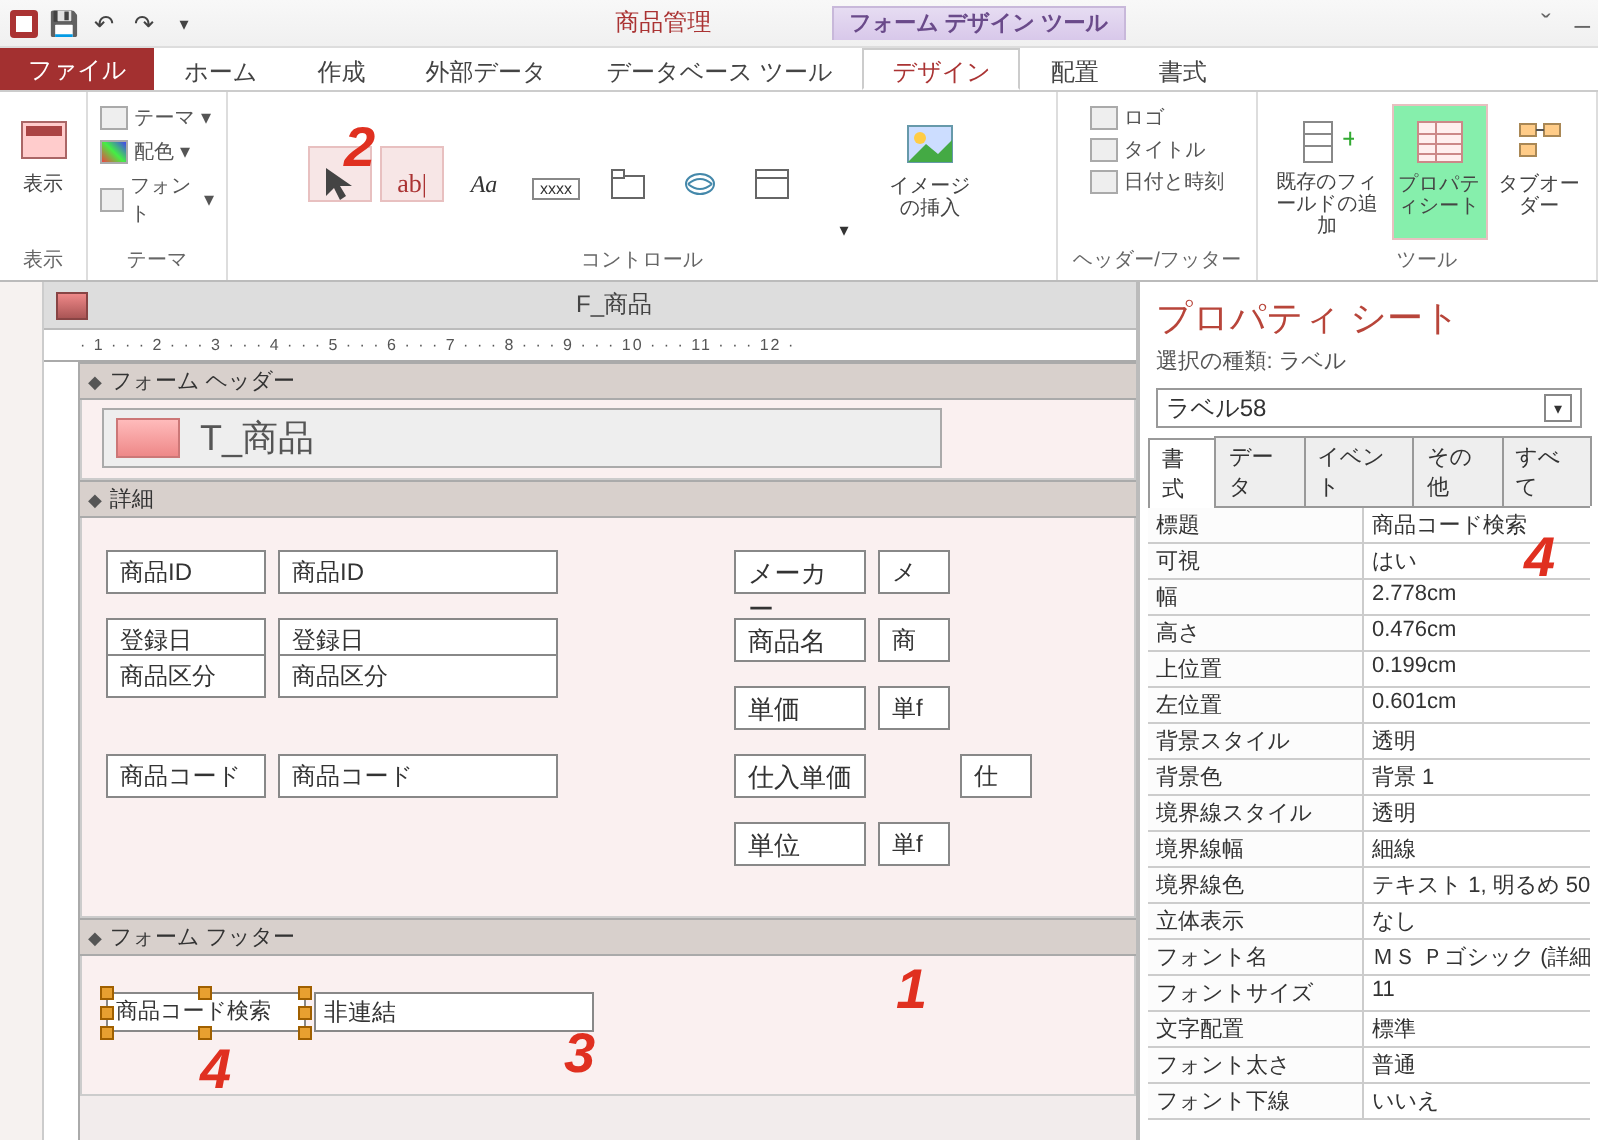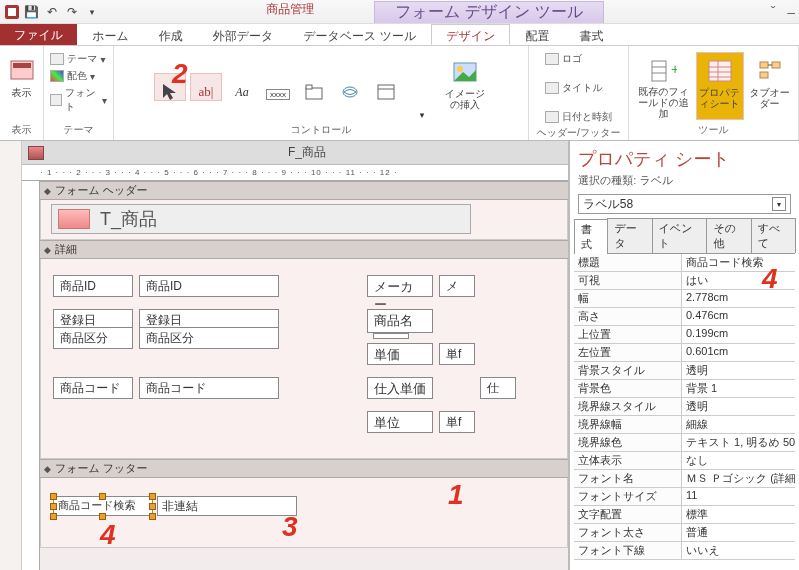--- a/index.html
+++ b/index.html
@@ -3,39 +3,39 @@
 <meta charset="utf-8">
 <style>
 * { box-sizing: border-box; margin: 0; padding: 0; font-family: "Meiryo UI", "MS PGothic", sans-serif; }
 body { width: 799px; height: 570px; background: #fff; overflow: hidden; font-size: 12px; color: #333; }
 
 
 .titlebar { height: 24px; background: linear-gradient(#f8f8f8,#f0f0f0); display: flex; align-items: center; padding: 0 4px; border-bottom: 1px solid #ddd; }
 .qat { display: flex; gap: 4px; align-items: center; }
 .qat .icon { width: 16px; height: 16px; display: inline-flex; align-items: center; justify-content: center; color: #444; }
 .titlecenter { flex: 1; display: flex; justify-content: center; gap: 60px; }
-.contextual { color: #6a4a8a; padding: 0 20px; background: linear-gradient(#e6dcf2,#d8c8ea); font-size: 16px; border: 1px solid #c8b8da; border-bottom: none; }
+.contextual { color: #6a4a8a; padding: 0 8px; background: linear-gradient(#e6dcf2,#d8c8ea); font-size: 11px; border: 1px solid #c8b8da; border-bottom: none; font-weight: bold; }
 .apptitle { color: #a33; font-size: 12px; }
 .winctrls { color: #666; font-size: 14px; }
 
 
 .ribtabs { height: 22px; background: #fff; display: flex; border-bottom: 1px solid #ccc; }
 .filetab { background: #a33030; color: #fff; padding: 3px 14px; font-size: 12px; }
 .ribtab { padding: 3px 14px; color: #444; font-size: 12px; border: 1px solid transparent; cursor: pointer; }
 .ribtab.active { border: 1px solid #ccc; border-bottom: 1px solid #fff; background: #fff; color: #a33; }
 
 
 .ribbon { height: 95px; background: #fff; border-bottom: 1px solid #bbb; display: flex; }
 .group { border-right: 1px solid #ddd; padding: 2px 6px 0 6px; display: flex; flex-direction: column; justify-content: space-between; align-items: center; }
 .group .controls { display: flex; align-items: flex-start; gap: 4px; flex: 1; padding-top: 4px; }
 .group .label { font-size: 10px; color: #666; padding: 2px 0 3px; text-align: center; width: 100%; }
 .bigbtn { width: 42px; height: 68px; display: flex; flex-direction: column; align-items: center; justify-content: flex-start; padding-top: 4px; gap: 2px; border: 1px solid transparent; }
 .bigbtn .ico { width: 28px; height: 28px; display: flex; align-items: center; justify-content: center; }
 .bigbtn .txt { font-size: 10px; color: #444; text-align: center; line-height: 1.1; }
-.bigbtn.pink { background: #eab308; border: 1px solid #e8c0c0; }
+.bigbtn.pink { background: #86efac; border: 1px solid #e8c0c0; }
 .ctrlbtn { width: 32px; height: 28px; display: flex; align-items: flex-end; justify-content: center; border: 1px solid transparent; }
 .ctrlbtn.pink { background: #f7e6e6; border: 1px solid #e8c0c0; }
 .smallitem { font-size: 10px; color: #555; display: flex; align-items: center; gap: 3px; }
 .smallitem .sq { width: 14px; height: 12px; border: 1px solid #aaa; background: #eee; }
 
 
 .anno { position: absolute; color: #e03020; font-weight: bold; font-size: 28px; font-style: italic; z-index: 50; pointer-events: none; }
 
 
 .workarea { display: flex; height: calc(570px - 24px - 22px - 95px); position: relative; }
@@ -186,21 +186,21 @@
               <path d="M1 19 L10 10 L16 15 L23 8 L23 19 Z" fill="#4a4"></path>
             </svg>
           </div>
         <div class="txt">イメージの挿入</div>
       </div>
     </div>
     <div class="label">コントロール</div>
   </div>
 
   <div class="group" style="width:100px;">
-    <div class="controls" style="flex-direction:column;align-items:flex-start;gap:15px;">
+    <div class="controls" style="flex-direction:column;align-items:flex-start;gap:2px;">
       <div class="smallitem">
           <span class="sq"></span>
           <span>ロゴ</span>
         </div>
       <div class="smallitem">
           <span class="sq"></span>
           <span>タイトル</span>
         </div>
       <div class="smallitem">
           <span class="sq"></span>
@@ -293,21 +293,21 @@
             <div class="fieldinput">商品区分</div>
           </div>
           <div class="field" style="left:12px; top:118px;">
             <div class="fieldlabel">商品コード</div>
             <div class="fieldinput">商品コード</div>
           </div>
           <div class="field" style="left:326px; top:16px;">
             <div class="fieldlabel2">メーカー</div>
             <div class="fieldinput2">メー</div>
           </div>
-          <div class="field" style="left:326px; top:50px;flex-direction:column;">
+          <div class="field" style="left:326px; top:50px;">
             <div class="fieldlabel2">商品名</div>
             <div class="fieldinput2">商品</div>
           </div>
           <div class="field" style="left:326px; top:84px;">
             <div class="fieldlabel2">単価</div>
             <div class="fieldinput2">単f</div>
           </div>
           <div class="field" style="left:326px; top:118px;gap:41px;">
             <div class="fieldlabel2">仕入単価</div>
             <div class="fieldinput2">仕入</div>

